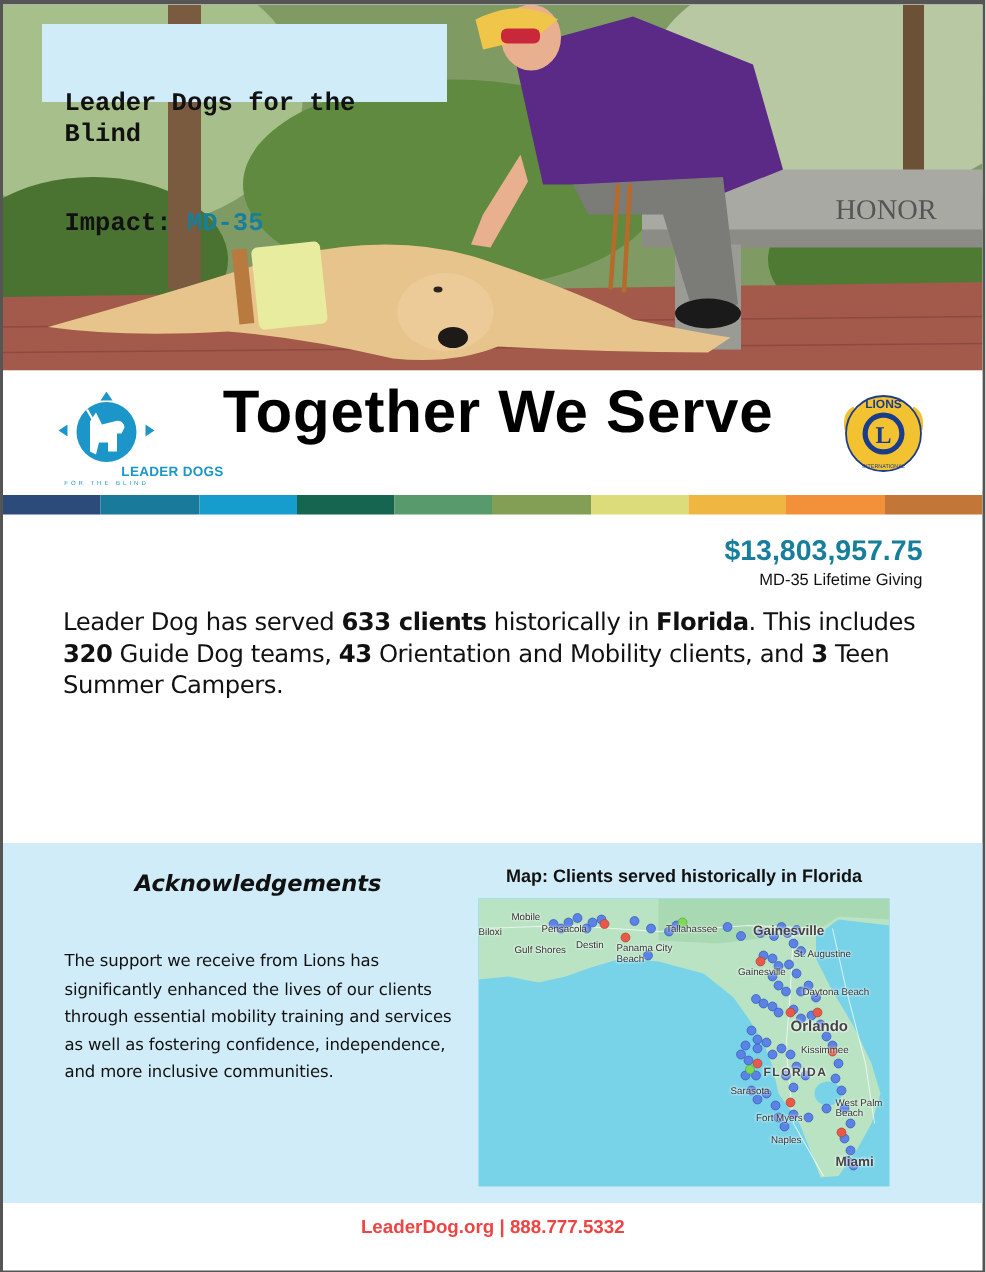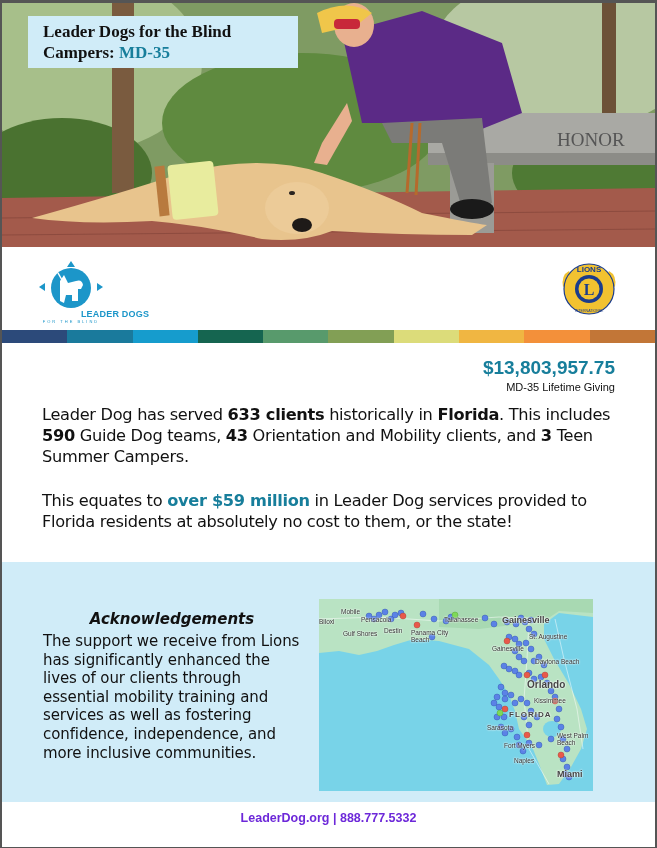--- a/index.html
+++ b/index.html
@@ -4,21 +4,21 @@
 <style>
   html, body { margin: 0; padding: 0; background: #fff; }
   body { width: 657px; height: 848px; position: relative; overflow: hidden; font-family: "DejaVu Sans", sans-serif; color: #111; }
   .page { position: absolute; left: 0; top: 0; width: 653px; height: 844px; border: 2px solid #555; border-top: 3px solid #555; background: #fff; overflow: hidden; }
 
   
   .hero { position: absolute; left: 0; top: 0; width: 653px; height: 244px; overflow: hidden;
     background: linear-gradient(180deg, #cfd8c6 0%, #8fa57a 25%, #5f7d44 55%, #4f6a36 70%, #a2574a 80%, #9a5546 100%); }
   .hero svg { position: absolute; left: 0; top: 0; }
   .title-box { position: absolute; left: 26px; top: 13px; width: 270px; height: 52px; background: #d0ecf8; padding: 5px 0 0 15px; box-sizing: border-box; }
-  .title-box .line { font-family: Liberation Serif, serif; font-weight: bold; font-size: 17px; line-height: 21px; color: #111; }
+  .title-box .line { font-family: Liberation Mono, monospace; font-weight: bold; font-size: 17px; line-height: 21px; color: #111; margin-top: 38px; }
   .title-box .accent { color: #177e9b; }
 
   
   .header { position: absolute; left: 0; top: 244px; width: 653px; height: 80px; background: #fff; }
   .ld-logo { position: absolute; left: 34px; top: 14px; width: 70px; height: 64px; }
   .ld-logo .txt1 { position: absolute; left: 0; top: 48px; width: 70px; text-align: center; font-family: "Liberation Sans", sans-serif; font-weight: bold; font-size: 9px; color: #1c96c9; letter-spacing: 0.2px; margin-left: 44px; }
   .ld-logo .txt2 { position: absolute; left: 0; top: 58px; width: 70px; text-align: center; font-family: "Liberation Sans", sans-serif; font-size: 4px; color: #1c96c9; letter-spacing: 2px; }
   .main-title { position: absolute; left: 120px; top: 6px; width: 420px; text-align: center; font-family: "Liberation Sans", sans-serif; font-weight: bold; font-size: 40px; color: #000; letter-spacing: 0.5px; }
   .date-line { position: absolute; left: 120px; top: 57px; width: 420px; text-align: center; font-size: 13px; color: #111; font-family: "DejaVu Sans", sans-serif; }
   .lions-logo { position: absolute; left: 557px; top: 12px; width: 60px; height: 60px; }
@@ -32,30 +32,30 @@
   .funding-amount { position: absolute; right: 40px; top: 354px; text-align: left; font-family: "Liberation Sans", sans-serif; font-weight: bold; font-size: 19px; color: #177e9b; }
   .funding-sub { position: absolute; right: 40px; top: 378px; text-align: right; font-family: "Liberation Sans", sans-serif; font-size: 11px; color: #111; }
   .para { position: absolute; left: 40px; width: 590px; font-family: "DejaVu Sans", sans-serif; font-size: 16.2px; line-height: 21px; color: #111; letter-spacing: -0.3px; }
   .para b { font-weight: bold; }
   .para .hl { color: #177e9b; font-weight: bold; }
   .p1 { top: 401px; }
   .p2 { top: 487px; }
 
   
   .panel { position: absolute; left: 0; top: 559px; width: 653px; height: 240px; background: #d0ecf8; }
-  .ack-title { position: absolute; left: 40px; top: 48px; width: 260px; text-align: center; font-family: "DejaVu Sans", sans-serif; font-weight: bold; font-style: italic; font-size: 15px; color: #111; }
-  .ack-body { position: absolute; left: 41px; top: 70px; width: 260px; font-family: "DejaVu Sans", sans-serif; font-size: 15px; line-height: 18.6px; color: #111; letter-spacing: -0.1px; }
+  .ack-title { position: absolute; left: 40px; top: 18px; width: 260px; text-align: center; font-family: "DejaVu Sans", sans-serif; font-weight: bold; font-style: italic; font-size: 15px; color: #111; }
+  .ack-body { position: absolute; left: 41px; top: 70px; width: 260px; font-family: "DejaVu Sans", sans-serif; font-size: 11px; line-height: 18.6px; color: #111; letter-spacing: -0.1px; }
   .map-title { position: absolute; left: 318px; top: 15px; width: 272px; text-align: center; font-family: "Liberation Sans", sans-serif; font-weight: bold; font-size: 12px; color: #111; }
   .map { position: absolute; left: 317px; top: 37px; width: 274px; height: 192px; background: #78d3e8; overflow: hidden; }
   .map svg { position: absolute; left: 0; top: 0; }
   .city { position: absolute; font-family: "Liberation Sans", sans-serif; font-size: 6.5px; color: #333; text-shadow: 0 0 2px #fff, 0 0 2px #fff; white-space: nowrap; }
   .city.big { font-size: 10px; font-weight: bold; color: #444; }
 
   
-  .footer { position: absolute; left: 0; top: 808px; width: 653px; text-align: center; font-family: "Liberation Sans", sans-serif; font-weight: bold; font-size: 12.5px; color: #6d28d9; }
+  .footer { position: absolute; left: 0; top: 808px; width: 653px; text-align: center; font-family: "Liberation Sans", sans-serif; font-weight: bold; font-size: 12.5px; color: #ef4444; }
 </style>
 </head>
 <body>
 
 <div class="page">
 
   <div class="hero" title="Man in purple shirt seated on bench petting a golden retriever guide dog lying on brick pavement">
     <svg width="653" height="244" viewBox="0 0 653 244">
 
       <rect x="0" y="0" width="653" height="200" fill="#7f9b63"></rect>
@@ -88,37 +88,38 @@
 
       <path d="M30,215 Q120,190 180,170 Q260,150 320,170 Q380,190 420,210 Q470,220 485,222 L470,232 Q400,232 330,228 Q300,240 260,236 Q200,222 150,218 Q80,222 30,215 Z" fill="#e8c48d"></path>
       <ellipse cx="295" cy="205" rx="32" ry="26" fill="#eccb98"></ellipse>
       <ellipse cx="300" cy="222" rx="10" ry="7" fill="#1e1a18"></ellipse>
       <ellipse cx="290" cy="190" rx="3" ry="2" fill="#2a2420"></ellipse>
       <rect x="168" y="160" width="46" height="55" rx="4" fill="#e8ec9e" transform="rotate(-6 190 188)"></rect>
       <rect x="155" y="163" width="10" height="50" fill="#b87a3e" transform="rotate(-6 160 188)"></rect>
     </svg>
     <div class="title-box">
       <div class="line">Leader Dogs for the Blind</div>
-      <div class="line"><span>Campers: </span><span class="accent">MD-35</span></div>
+      <div class="line"><span>Impact: </span><span class="accent">MD-35</span></div>
     </div>
   </div>
 
   <div class="header">
     <div class="ld-logo">
       <svg width="70" height="50" viewBox="0 0 70 50">
         <polygon points="35,0 31,6 39,6" fill="#1c96c9"></polygon>
         <polygon points="3,26 9,22 9,30" fill="#1c96c9"></polygon>
         <polygon points="67,26 61,22 61,30" fill="#1c96c9"></polygon>
         <circle cx="35" cy="27" r="20" fill="#1c96c9"></circle>
         <path d="M24,20 L28,14 L32,22 L40,20 Q46,18 47,24 L45,28 L42,28 L42,40 L36,40 L36,34 L30,34 L28,42 L24,40 Z" fill="#fff"></path>
         <line x1="22" y1="12" x2="30" y2="26" stroke="#fff" stroke-width="1.5"></line>
       </svg>
       <div class="txt1">LEADER DOGS</div>
       <div class="txt2">FOR THE BLIND</div>
     </div>
+    <div class="main-title">Together We Serve</div>
     <div class="lions-logo">
       <svg width="60" height="60" viewBox="0 0 60 60">
         <path d="M4,28 Q2,16 10,12 L14,20 Z" fill="#f2c230"></path>
         <path d="M56,28 Q58,16 50,12 L46,20 Z" fill="#f2c230"></path>
         <circle cx="30" cy="30" r="25" fill="#f2c230" stroke="#1b3c8c" stroke-width="1.2"></circle>
         <circle cx="30" cy="30" r="14" fill="#1b3c8c"></circle>
         <circle cx="30" cy="30" r="10.5" fill="#f2c230"></circle>
         <text x="30" y="36" text-anchor="middle" font-family="Liberation Serif, serif" font-weight="bold" font-size="16" fill="#1b3c8c">L</text>
         <text x="30" y="13" text-anchor="middle" font-family="Liberation Sans, sans-serif" font-weight="bold" font-size="8" fill="#1b3c8c">LIONS</text>
         <text x="30" y="53" text-anchor="middle" font-family="Liberation Sans, sans-serif" font-size="3.6" fill="#1b3c8c">INTERNATIONAL</text>
@@ -135,28 +136,28 @@
     <span style="background:#829f55"></span>
     <span style="background:#dcdc7a"></span>
     <span style="background:#f0b642"></span>
     <span style="background:#f3903a"></span>
     <span style="background:#c27637"></span>
   </div>
 
   <div class="funding-amount">$13,803,957.75</div>
   <div class="funding-sub">MD-35 Lifetime Giving</div>
 
-  <div class="para p1"><span>Leader Dog has served </span><b>633 clients</b><span> historically in </span><b>Florida</b><span>. This includes </span><b>590</b><span> Guide Dog teams, </span><b>43</b><span> Orientation and Mobility clients, and </span><b>3</b><span> Teen Summer Campers.</span></div>
-
-  <div class="para p2"><span>This equates to </span><span class="hl">over $59 million</span><span> in Leader Dog services provided to Florida residents at absolutely no cost to them, or the state!</span></div>
+  <div class="para p1"><span>Leader Dog has served </span><b>633 clients</b><span> historically in </span><b>Florida</b><span>. This includes </span><b>320</b><span> Guide Dog teams, </span><b>43</b><span> Orientation and Mobility clients, and </span><b>3</b><span> Teen Summer Campers.</span></div>
+
 
   <div class="panel">
     <div class="ack-title">Acknowledgements</div>
     <div class="ack-body">The support we receive from Lions has significantly enhanced the lives of our clients through essential mobility training and services as well as fostering confidence, independence, and more inclusive communities.</div>
 
+    <div class="map-title">Map: Clients served historically in Florida</div>
     <div class="map">
       <svg width="274" height="192" viewBox="0 0 274 192">
 
         <path d="M0,0 L274,0 L274,18 L240,14 L225,25 L225,40 L235,60 L250,85 L262,110 L268,130 L262,150 L252,168 L240,185 L228,186 L222,170 L214,150 L200,130 L196,112 L190,96 L180,80 L170,66 L150,50 L120,42 L95,40 L75,46 L58,52 L40,56 L20,52 L0,54 Z" fill="#b9e3c3"></path>
         <path d="M120,0 L274,0 L274,14 L240,12 L225,22 L160,30 L120,28 Z" fill="#a8d9b2"></path>
 
         <ellipse cx="233" cy="130" rx="9" ry="8" fill="#78d3e8"></ellipse>
 
         <path d="M0,20 L60,18 L120,22 L180,18 L230,20" stroke="#ffffff" stroke-width="0.7" fill="none" opacity="0.7"></path>
         <path d="M210,22 L208,60 L205,100 L210,150 L230,185" stroke="#ffffff" stroke-width="0.7" fill="none" opacity="0.7"></path>

